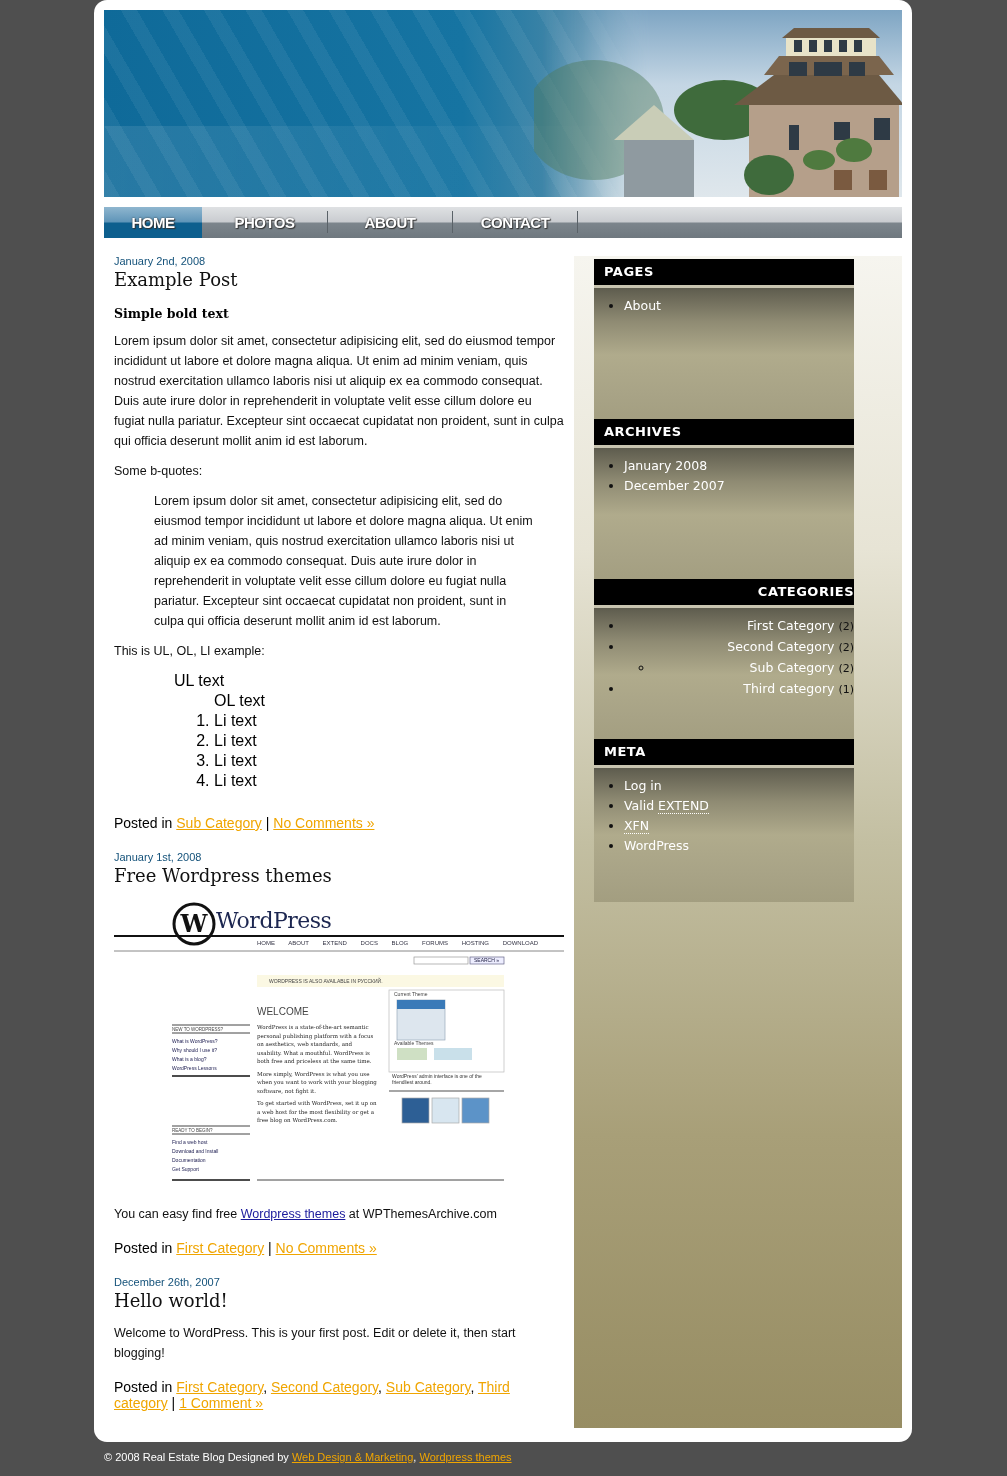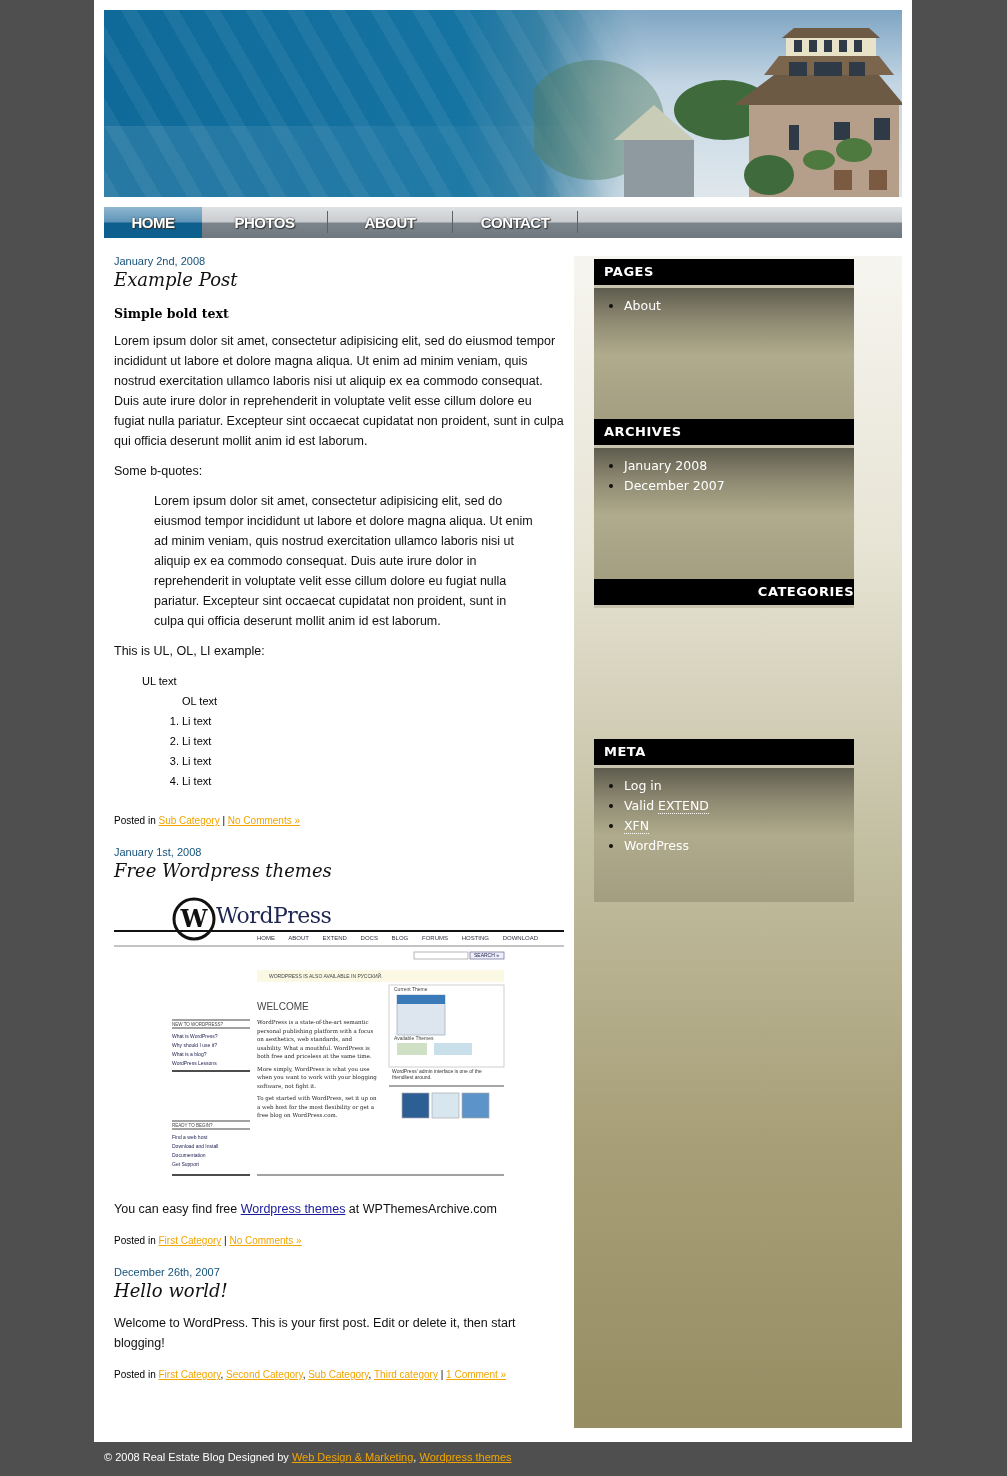--- a/index.html
+++ b/index.html
@@ -1,42 +1,42 @@
 <!DOCTYPE html>
 <html><head>
 <meta charset="utf-8">
 <style>
   html, body { margin:0; padding:0; }
   body { background:#4f4f4f; width:1007px; height:1476px; position:relative; overflow:hidden;
          font-family:"Liberation Sans", sans-serif; }
-  #wrap { position:absolute; left:94px; top:0; width:818px; height:1442px; background:#fff; }
+  #wrap { position:absolute; left:94px; top:0; width:818px; height:1442px; background:#fff;border-radius:13px; }
   #header { position:absolute; left:10px; top:10px; width:798px; height:187px; overflow:hidden;
             background:linear-gradient(90deg,#0f6a99 0%,#1674a2 45%,#4a89a8 60%,#a9c4d6 70%,#c9d9e6 100%); }
   #header .stripes { position:absolute; inset:0;
      background:repeating-linear-gradient(60deg, rgba(255,255,255,0.06) 0 14px, rgba(255,255,255,0) 14px 36px); }
   #header .band { position:absolute; left:0; top:116px; width:100%; height:71px;
      background:linear-gradient(90deg, rgba(255,255,255,0.1), rgba(255,255,255,0.02) 60%, rgba(255,255,255,0)); }
   #header .sky { position:absolute; right:0; top:0; width:360px; height:187px;
      background:linear-gradient(180deg,#7ea5c3 0%,#c4d6e4 40%,#dfe7ec 100%);
      -webkit-mask-image:linear-gradient(90deg,transparent 0, #000 30%); mask-image:linear-gradient(90deg,transparent 0,#000 30%); }
   .house { position:absolute; }
   #nav { position:absolute; left:10px; top:207px; width:798px; height:31px;
          background:linear-gradient(180deg,#dfe1e3 0%,#c9ccd0 48%,#7c858c 52%,#6f787f 100%); }
   #nav .item { position:absolute; top:0; height:31px; line-height:31px; text-align:center; color:#fff;
                font-size:15px; font-weight:bold; font-family:"Liberation Sans", sans-serif;
                text-shadow:0 0 2px #333, 1px 1px 1px #333; cursor:pointer; letter-spacing:-0.5px; }
   #nav .item.active { background:linear-gradient(180deg,#8fb6cf 0%,#5f95b8 48%,#0d5f8e 52%,#0d5f8e 100%); }
   #nav .sep { position:absolute; top:4px; width:1px; height:22px; background:#5a6268; }
   #content { position:absolute; left:20px; top:255px; width:450px; }
   .date { color:#14527a; font-size:11px; font-family:"Liberation Sans", sans-serif; }
-  .title { font-family:"DejaVu Serif", serif; font-size:18px; color:#111; margin:2px 0 12px 0;font-style:italic; }
+  .title { font-family:"DejaVu Serif", serif; font-size:18px; color:#111; margin:2px 0 12px 0; }
   .p { font-size:12.5px; line-height:20px; color:#111; margin:0 0 10px 0; }
   .bold { font-weight:bold; font-family:"DejaVu Serif", serif; font-size:12.5px; margin:16px 0 10px 0; }
   blockquote { margin:0 0 10px 40px; font-size:12.5px; line-height:20px; color:#111; width:380px; }
-  .meta { font-size:10px; color:#000; margin:16px 0 20px 0; }
+  .meta { font-size:14px; color:#000; margin:16px 0 20px 0; }
   .meta a { color:#f0a500; text-decoration:underline; }
   a.blue { color:#1a1a9c; text-decoration:underline; }
   .wpshot { position:relative; width:450px; height:290px; margin:6px 0 10px 0; background:#fff; overflow:hidden; }
   #sidebar { position:absolute; left:480px; top:256px; width:328px; height:1172px;
              background:linear-gradient(180deg,#f6f5ef 0%,#e7e4d5 25%,#c3bfa2 50%,#a89f78 75%,#978d63 100%); }
   .widget { position:absolute; left:20px; width:260px; }
   .wtitle { height:26px; background:#000; color:#fff; font-weight:bold; font-size:13px; line-height:26px;
             padding-left:10px; letter-spacing:0.5px; border-bottom:3px solid #c8c4b0; font-family:"DejaVu Sans", sans-serif; }
   .wbody { background:linear-gradient(180deg,#5e5c4e 0%,#8f8b73 25%,#b0ab8c 50%,#a8a386 80%,#a39e80 100%); padding:8px 0 0 0; }
   .wbody ul { margin:0; padding:0 0 0 30px; list-style:disc; color:#000; }
@@ -98,21 +98,21 @@
   <div id="content">
 
     <div>
       <div class="date">January 2nd, 2008</div>
       <div class="title">Example Post</div>
       <div class="bold">Simple bold text</div>
       <div class="p">Lorem ipsum dolor sit amet, consectetur adipisicing elit, sed do eiusmod tempor incididunt ut labore et dolore magna aliqua. Ut enim ad minim veniam, quis nostrud exercitation ullamco laboris nisi ut aliquip ex ea commodo consequat. Duis aute irure dolor in reprehenderit in voluptate velit esse cillum dolore eu fugiat nulla pariatur. Excepteur sint occaecat cupidatat non proident, sunt in culpa qui officia deserunt mollit anim id est laborum.</div>
       <div class="p">Some b-quotes:</div>
       <blockquote>Lorem ipsum dolor sit amet, consectetur adipisicing elit, sed do eiusmod tempor incididunt ut labore et dolore magna aliqua. Ut enim ad minim veniam, quis nostrud exercitation ullamco laboris nisi ut aliquip ex ea commodo consequat. Duis aute irure dolor in reprehenderit in voluptate velit esse cillum dolore eu fugiat nulla pariatur. Excepteur sint occaecat cupidatat non proident, sunt in culpa qui officia deserunt mollit anim id est laborum.</blockquote>
       <div class="p">This is UL, OL, LI example:</div>
-      <div style="margin-left:28px;font-size:11px;line-height:20px;">
+      <div style="margin-left:60px;font-size:16px;line-height:20px;">
         <div>UL text</div>
         <div style="margin-left:40px;">OL text</div>
         <ol style="margin:0;padding-left:40px;">
           <li>Li text</li>
           <li>Li text</li>
           <li>Li text</li>
           <li>Li text</li>
         </ol>
       </div>
       <div class="meta" style="margin-top:24px;">
@@ -219,20 +219,31 @@
       <div class="wtitle">ARCHIVES</div>
       <div class="wbody" style="height:126px;">
         <ul>
           <li><a>January 2008</a></li>
           <li><a>December 2007</a></li>
         </ul>
       </div>
     </div>
     <div class="widget" style="top:323px;text-align:right;">
       <div class="wtitle">CATEGORIES</div>
+      <div class="wbody" style="height:126px;">
+        <ul>
+          <li><a>First Category</a> <span class="count">(2)</span></li>
+          <li><a>Second Category</a> <span class="count">(2)</span>
+            <ul>
+                <li><a>Sub Category</a> <span class="count">(2)</span></li>
+              </ul>
+          </li>
+          <li><a>Third category</a> <span class="count">(1)</span></li>
+        </ul>
+      </div>
     </div>
     <div class="widget" style="top:483px;">
       <div class="wtitle">META</div>
       <div class="wbody" style="height:126px;">
         <ul>
           <li><a>Log in</a></li>
           <li><a>Valid </a><a class="dotted">EXTEND</a></li>
           <li><a class="dotted">XFN</a></li>
           <li><a>WordPress</a></li>
         </ul>

